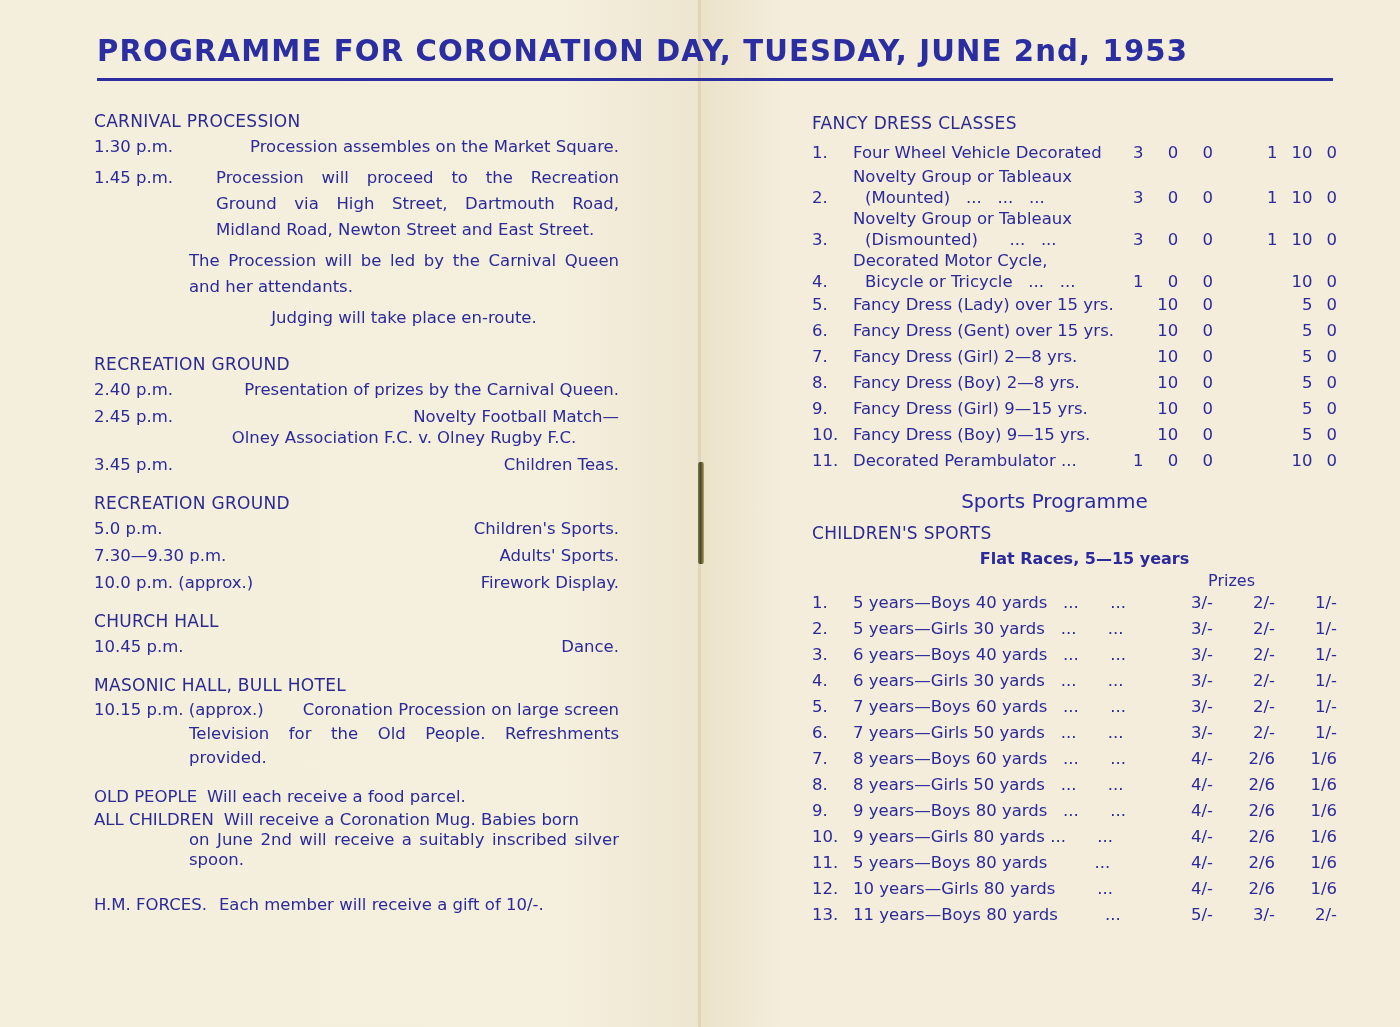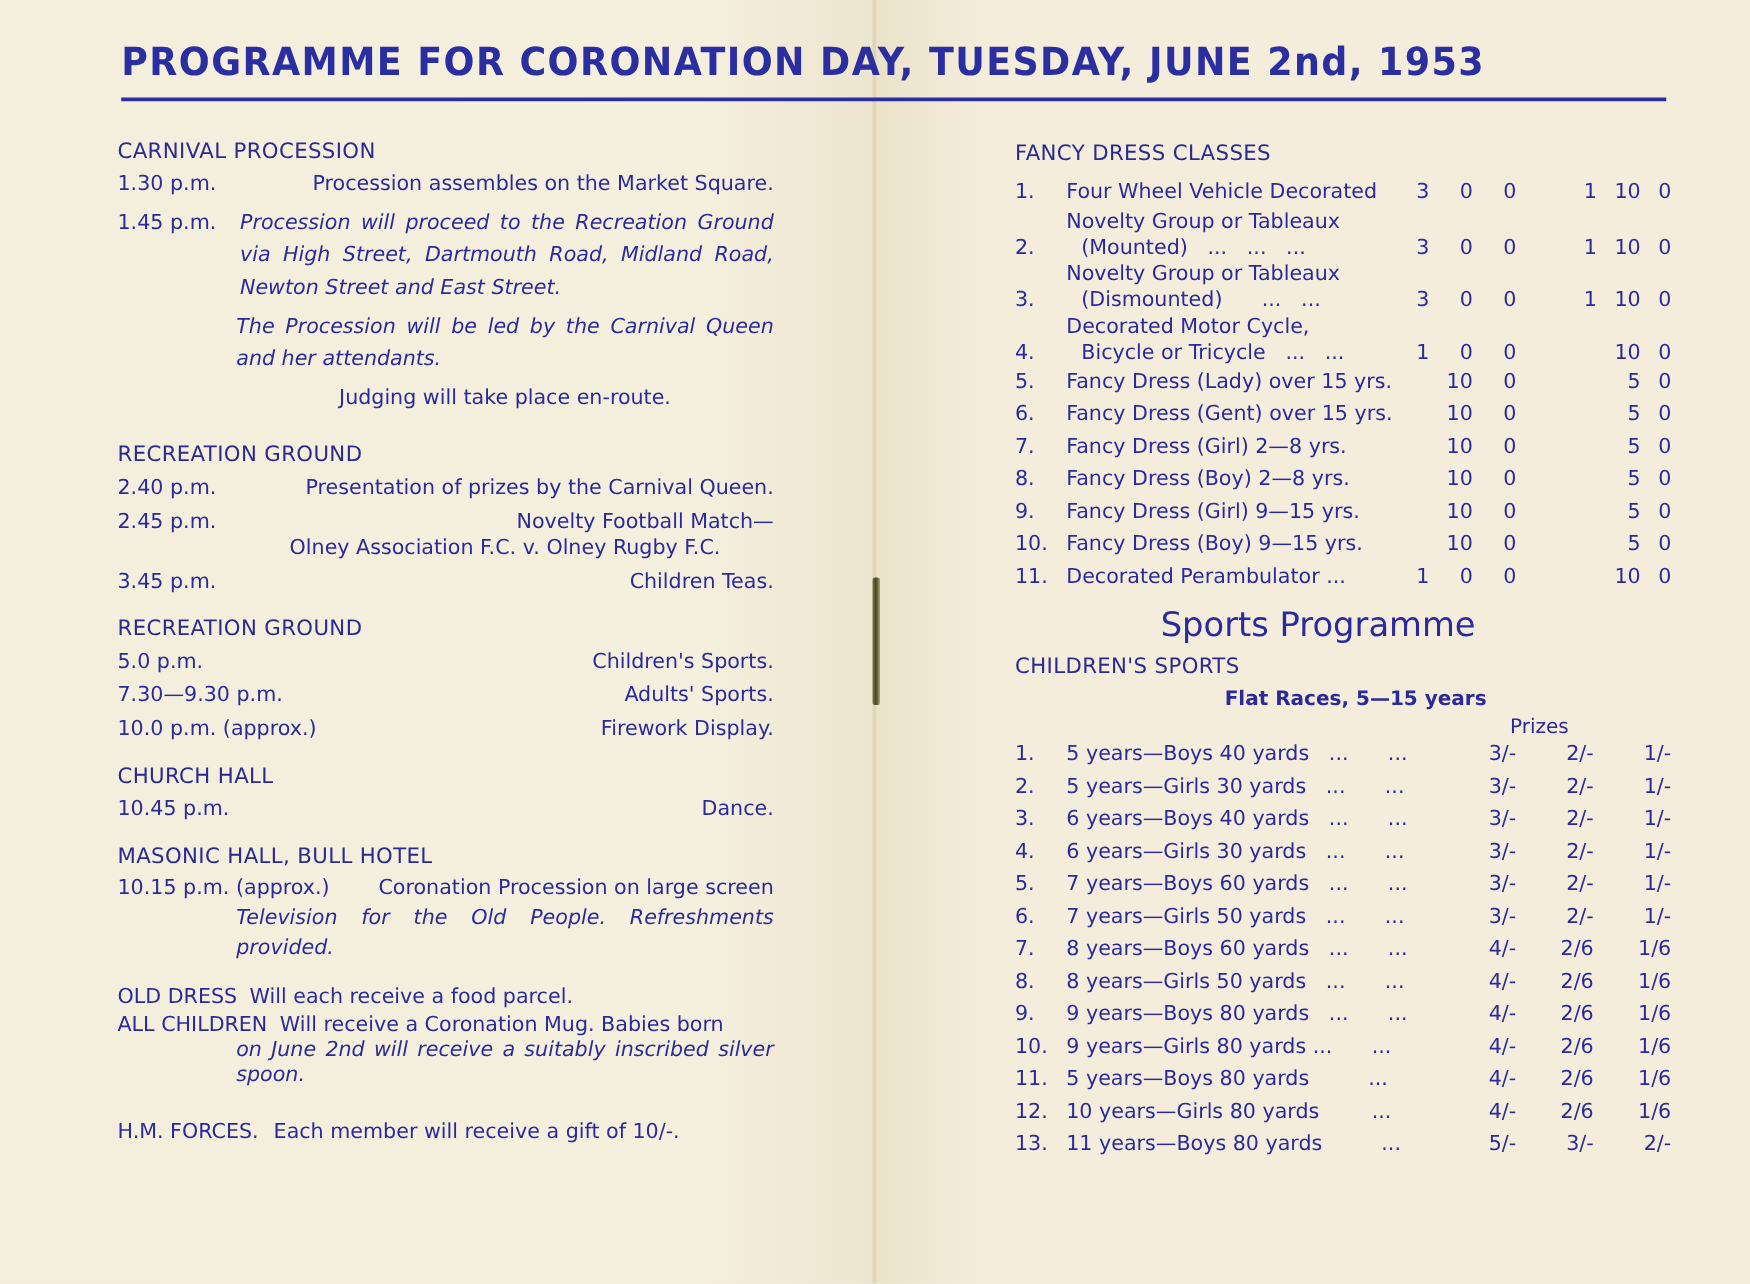--- a/index.html
+++ b/index.html
@@ -22,33 +22,33 @@
     letter-spacing:1.2px; color:#2b2ea0; white-space:nowrap; transform:scaleX(0.94); transform-origin:left; }
   .title-rule { position:absolute; left:97px; top:78px; width:1236px; height:3px; background:#2b2ea0; }
 
   .col-left { position:absolute; left:94px; top:108px; width:525px; font-size:16.5px; line-height:26px; }
   .heading { font-size:17px; letter-spacing:0.3px; color:#2a2a90; }
   .row { display:flex; }
   .time { flex:0 0 auto; white-space:nowrap; }
   .w98 { width:98px; }
   .desc { flex:1;text-align:right; }
   .indent { padding-left:95px;text-align:center; }
-  .gap-s { margin-top:5px; }
-  .justify { text-align:justify;font-style:italic; }
+  .gap-s { margin-top:5px;gap:24px; }
+  .justify { text-align:justify; }
 
   .col-right { position:absolute; left:812px; top:110px; width:525px; font-size:16.5px; line-height:26px; }
   .fd-row { display:flex; align-items:flex-end; }
   .num { width:41px; text-align:left; }
   .fd-desc { flex:1; }
   .fd-desc .sub { padding-left:12px; display:block; }
   .p1 { width:80px; display:flex; justify-content:space-between; }
   .p2 { width:96px; display:flex; justify-content:flex-end; gap:14px; padding-left:28px;}
   .lh21 { line-height:21px; }
 
-  .sports-title { text-align:center; font-size:27px; margin:14px 0 6px 0; color:#2a2aa0; padding-right:40px;}
+  .sports-title { text-align:center; font-size:20px; margin:14px 0 6px 0; color:#2a2aa0; padding-right:40px;}
   .flat-heading { text-align:center; font-weight:bold; font-size:16px; margin-left:20px; }
   .prizes-label { text-align:right; padding-right:82px; font-size:16px; line-height:18px; margin-top:0; }
   .sp-row { display:flex; }
   .sp-num { width:41px; }
   .sp-desc { flex:1; white-space:nowrap; }
   .sp-prize { width:62px; text-align:right; }
 </style>
 </head>
 <body>
 
@@ -109,21 +109,21 @@
   </div>
 
   <div class="heading" style="margin-top:12px">MASONIC HALL, BULL HOTEL</div>
   <div class="row" style="line-height:24px">
     <span class="time" style="margin-right:12px">10.15 p.m. (approx.)</span>
     <span class="desc">Coronation Procession on large screen</span>
   </div>
   <div class="indent justify" style="line-height:24px">Television for the Old People. Refreshments provided.</div>
 
   <div class="row" style="margin-top:14px">
-    <span style="margin-right:10px">OLD DRESS</span>
+    <span style="margin-right:10px">OLD PEOPLE</span>
     <span>Will each receive a food parcel.</span>
   </div>
 
   <div class="row" style="margin-top:0;line-height:20px">
     <span style="margin-right:10px">ALL CHILDREN</span>
     <span>Will receive a Coronation Mug. Babies born</span>
   </div>
   <div class="indent justify" style="line-height:20px">on June 2nd will receive a suitably inscribed silver spoon.</div>
 
   <div class="row" style="margin-top:22px">

